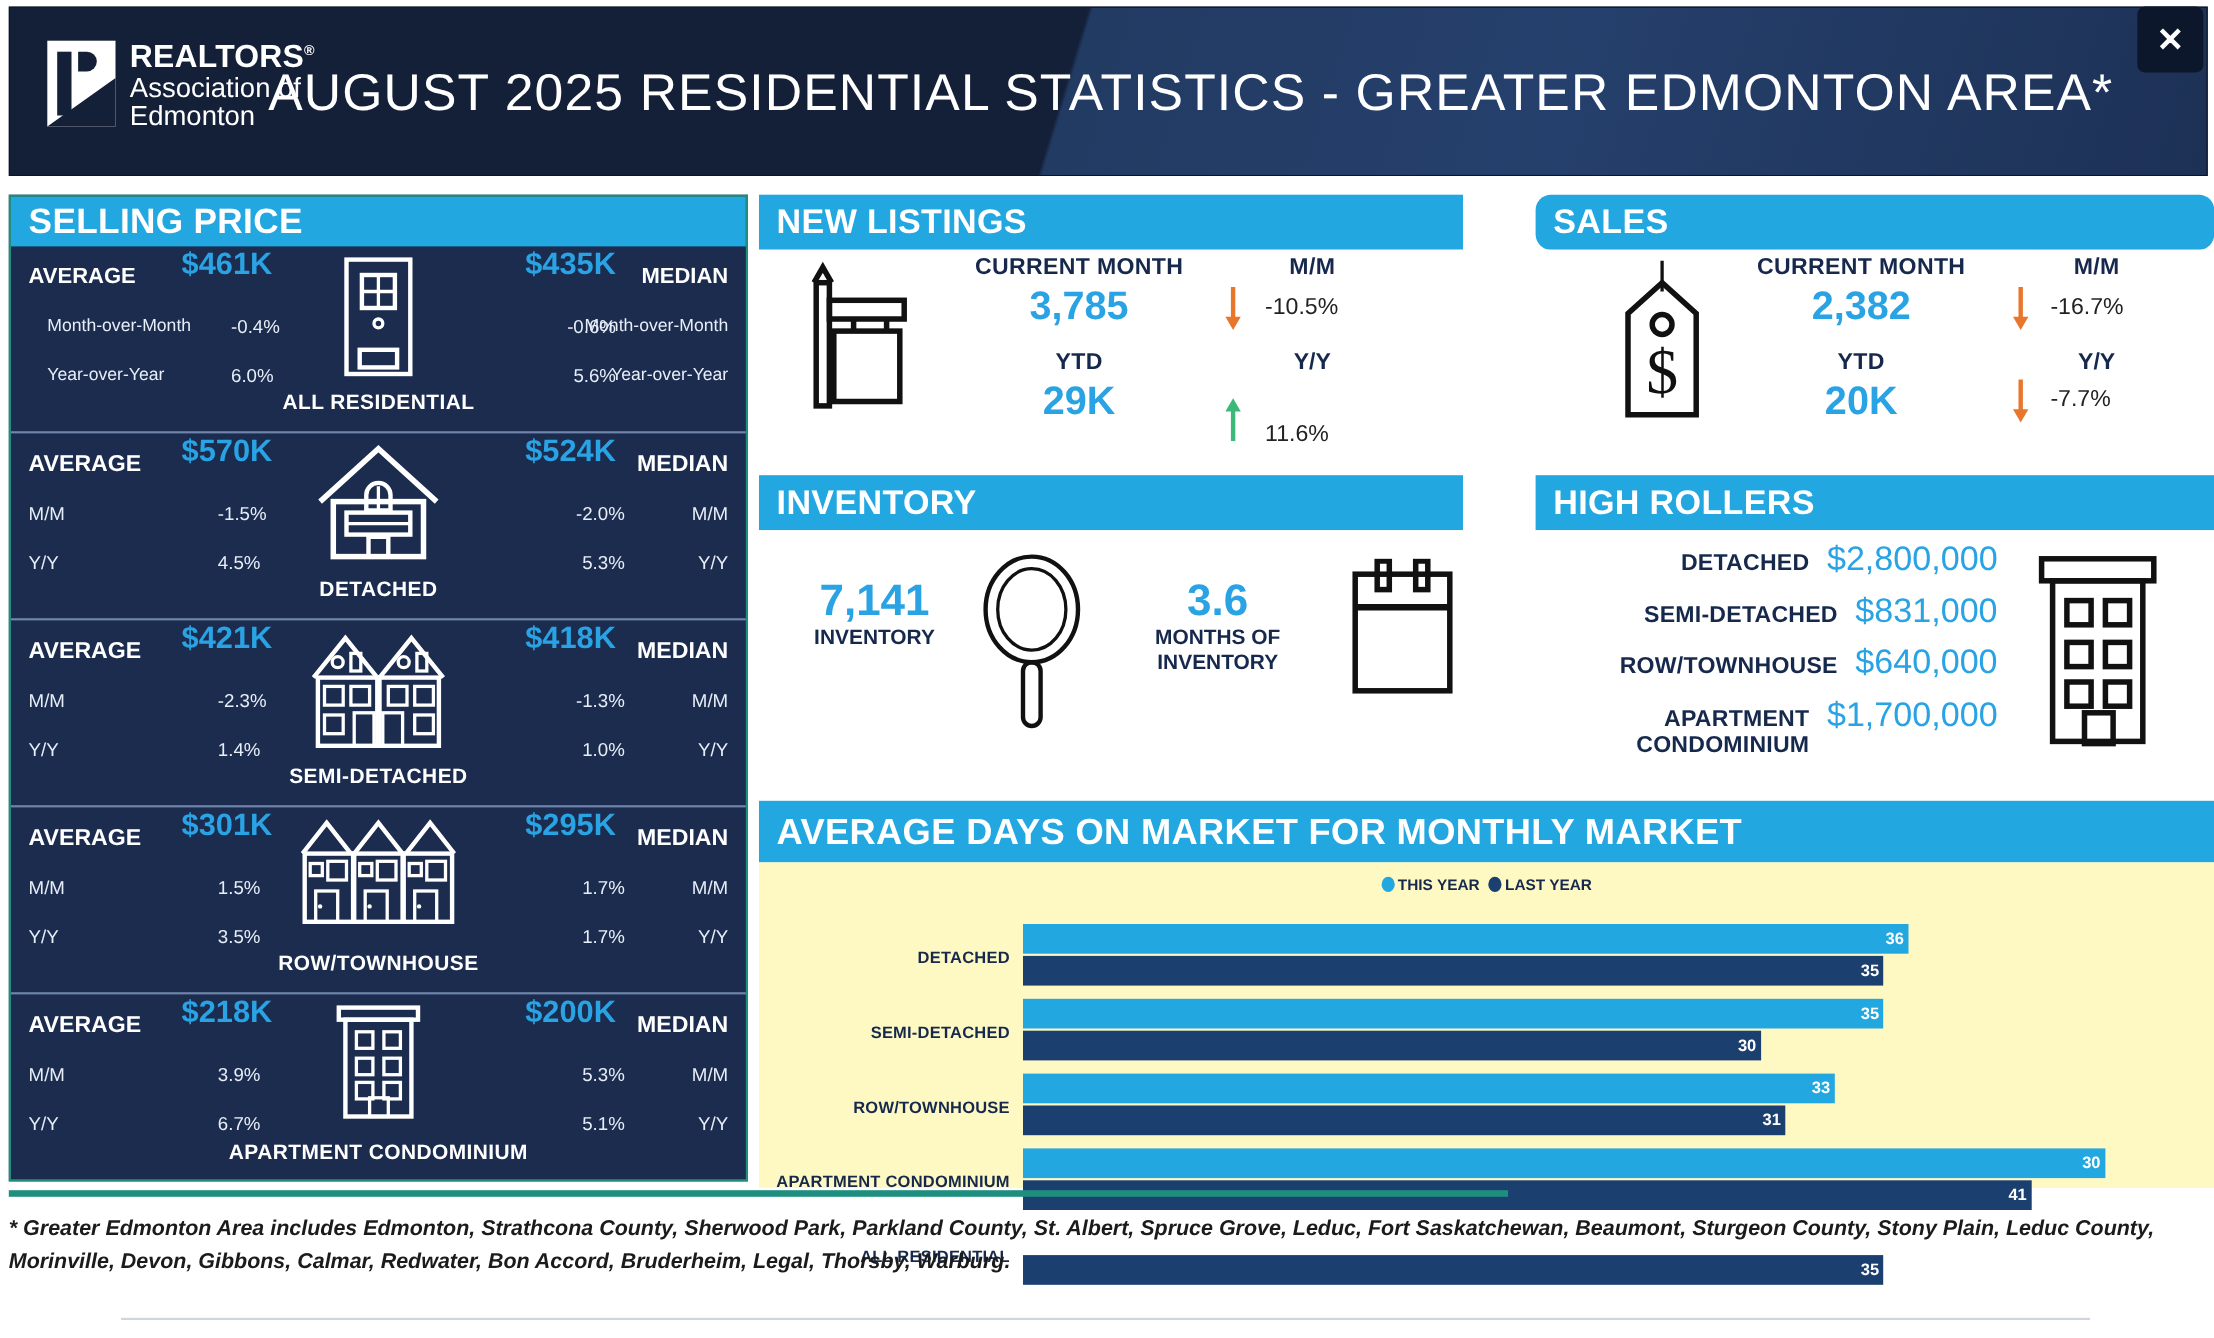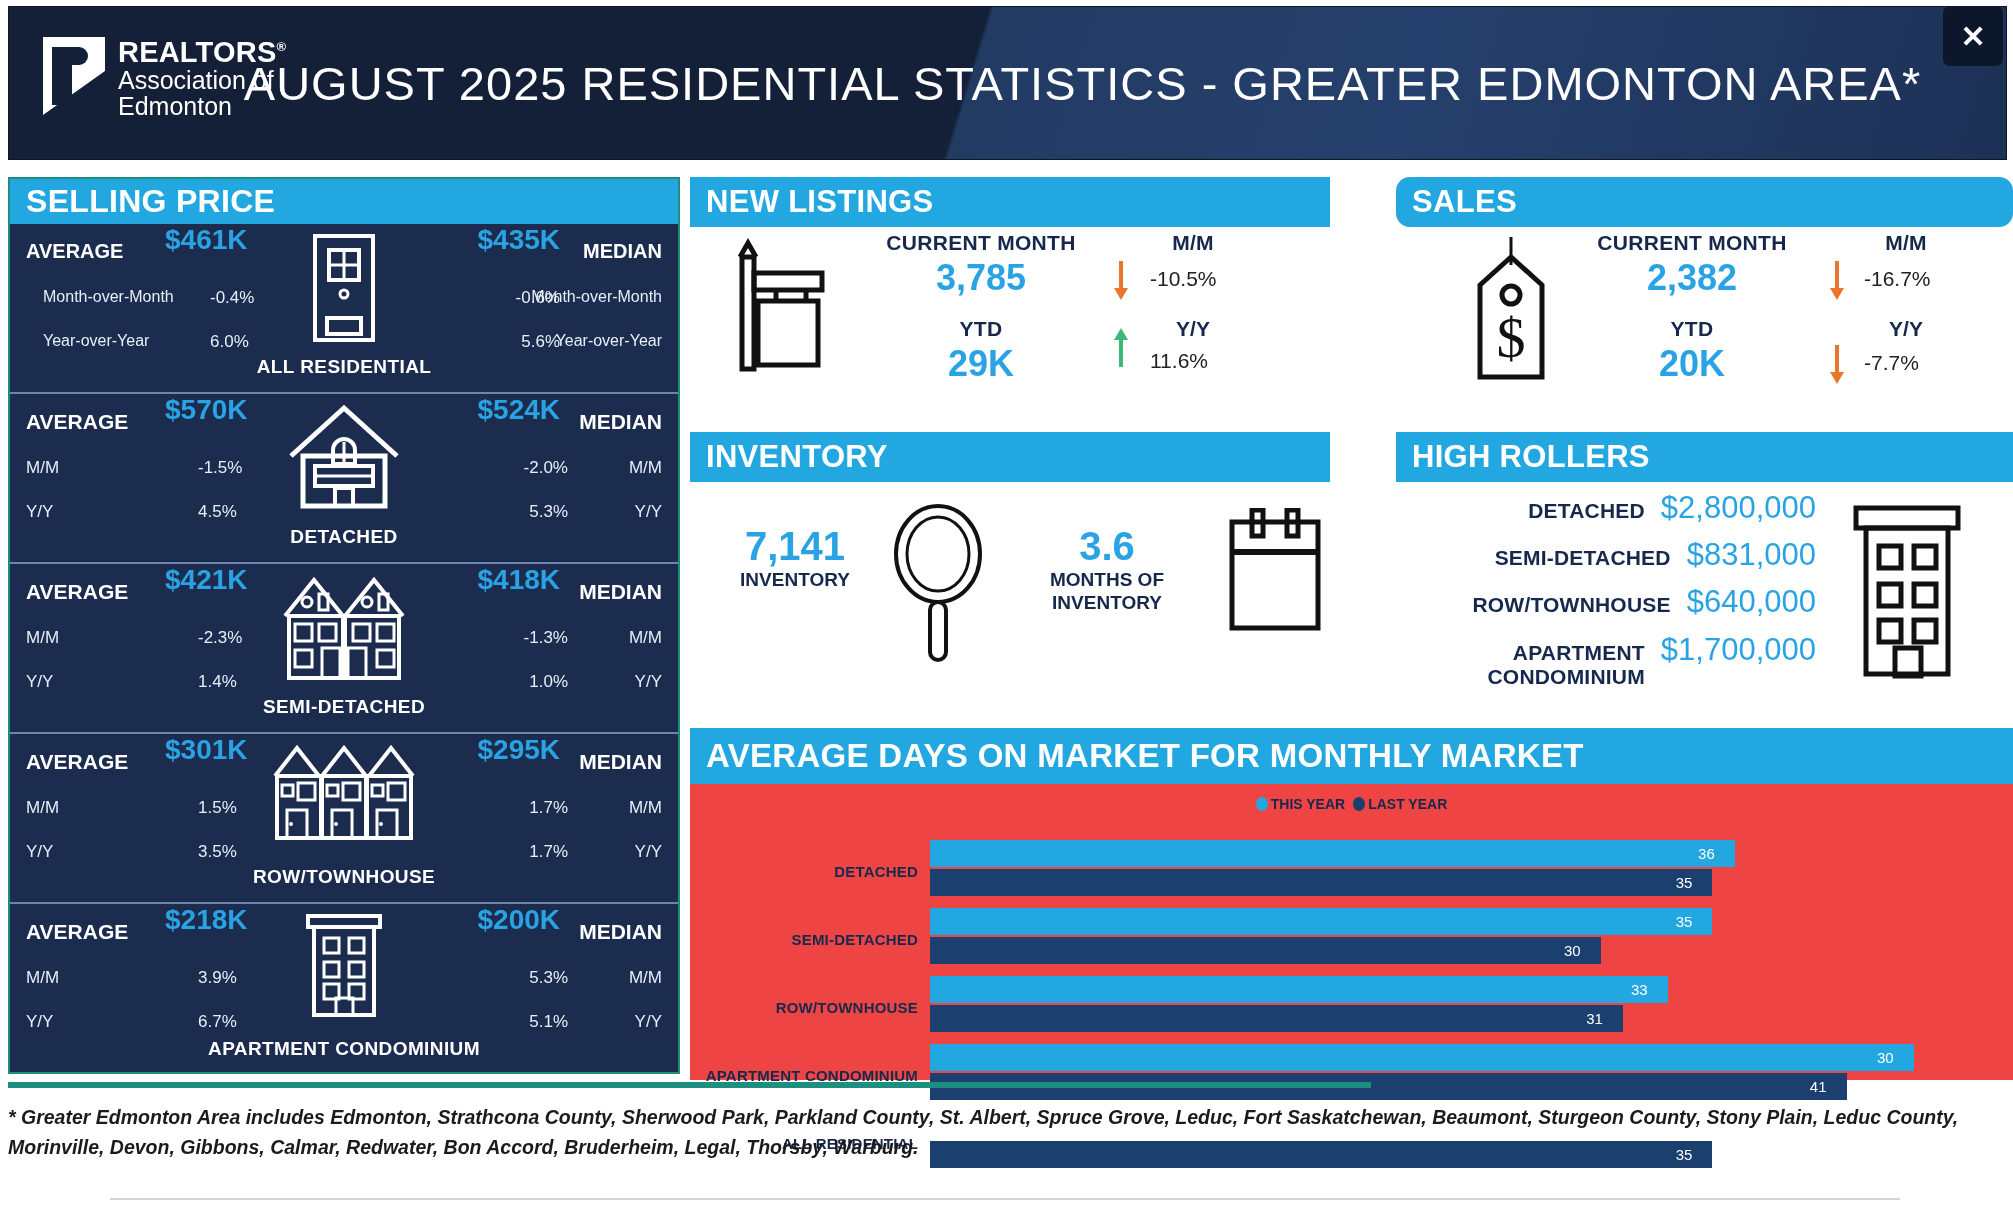--- a/index.html
+++ b/index.html
@@ -85,31 +85,31 @@
   .hr{position:absolute;left:1396px;top:432px;width:617px;height:262px;}
   .hr-head{height:50px;font-size:31px;}
   .hr-body{position:relative;height:212px;background:#fff;}
   .hr-row{position:absolute;display:flex;align-items:baseline;}
   .hr-lab{color:#16294d;font-weight:bold;font-size:21px;text-align:right;letter-spacing:.2px;}
   .hr-val{color:#29a3e3;font-size:31px;margin-left:16px;}
 
   
   .chart{position:absolute;left:690px;top:728px;width:1323px;height:352px;}
   .chart-head{height:56px;font-size:33px;}
-  .chart-body{position:relative;height:296px;background:#ef4444;}
+  .chart-body{position:relative;height:296px;background:#fef9c3;}
   .legend{display:flex;justify-content:center;align-items:center;gap:8px;padding-top:12px;font-size:14px;font-weight:bold;}
   .legend .dot{width:12px;height:14px;border-radius:50%;display:inline-block;margin-right:3px;}
   .legend .it{display:flex;align-items:center;color:#16294d;}
   .bars{position:absolute;left:0;top:56px;right:10px;bottom:8px;}
   .bgroup{position:relative;height:62px;margin-bottom:6px;}
   .bgroup .cat{position:absolute;left:0;top:50%;transform:translateY(-50%);width:228px;
      text-align:right;font-size:15px;font-weight:bold;color:#16294d;letter-spacing:.2px;}
   .bwrap{position:absolute;left:240px;right:0;top:0;bottom:0;}
   .bar{position:absolute;height:27px;display:flex;align-items:center;justify-content:flex-end;
-       color:#fff;font-weight:normal;font-size:15px;padding-right:20px;box-sizing:border-box;}
+       color:#fff;font-weight:bold;font-size:15px;padding-right:4px;box-sizing:border-box;}
   .bar.ty{top:0;background:#22a7e0;}
   .bar.ly{top:29px;background:#1b3f6e;}
 
   
   .foot-line{position:absolute;left:8px;top:1082px;width:1363px;height:6px;background:#1e8e7e;}
   .footnote{position:absolute;left:8px;top:1102px;width:1990px;font-style:italic;font-weight:bold;
      font-size:19.5px;color:#1b1b1b;line-height:1.55;}
   .bottom-rule{position:absolute;left:110px;top:1198px;width:1790px;height:2px;background:#cfd5de;}
   svg{display:block;}
 </style>
@@ -327,21 +327,21 @@
             <svg width="18" height="42" viewBox="0 0 18 42">
                 <line x1="9" y1="2" x2="9" y2="32" stroke="#e8762c" stroke-width="4"></line>
                 <polygon points="9,41 2,29 16,29" fill="#e8762c"></polygon>
               </svg>
           </span>
           <span class="kv-pct" style="position:absolute;left:62px;top:12px;">-10.5%</span>
         </div>
       </div>
       <div class="kv-col" style="left:398px;top:90px;width:210px;">
         <div class="yy-lab">Y/Y</div>
-        <div style="position:relative;height:46px;">
+        <div style="position:relative;height:46px;margin-top:34px;">
           <span style="position:absolute;left:24px;top:-14px;">
             <svg width="18" height="42" viewBox="0 0 18 42">
                 <line x1="9" y1="10" x2="9" y2="40" stroke="#3cb878" stroke-width="4"></line>
                 <polygon points="9,1 2,13 16,13" fill="#3cb878"></polygon>
               </svg>
           </span>
           <span class="kv-pct" style="position:absolute;left:62px;top:8px;">11.6%</span>
         </div>
       </div>
     </div>

